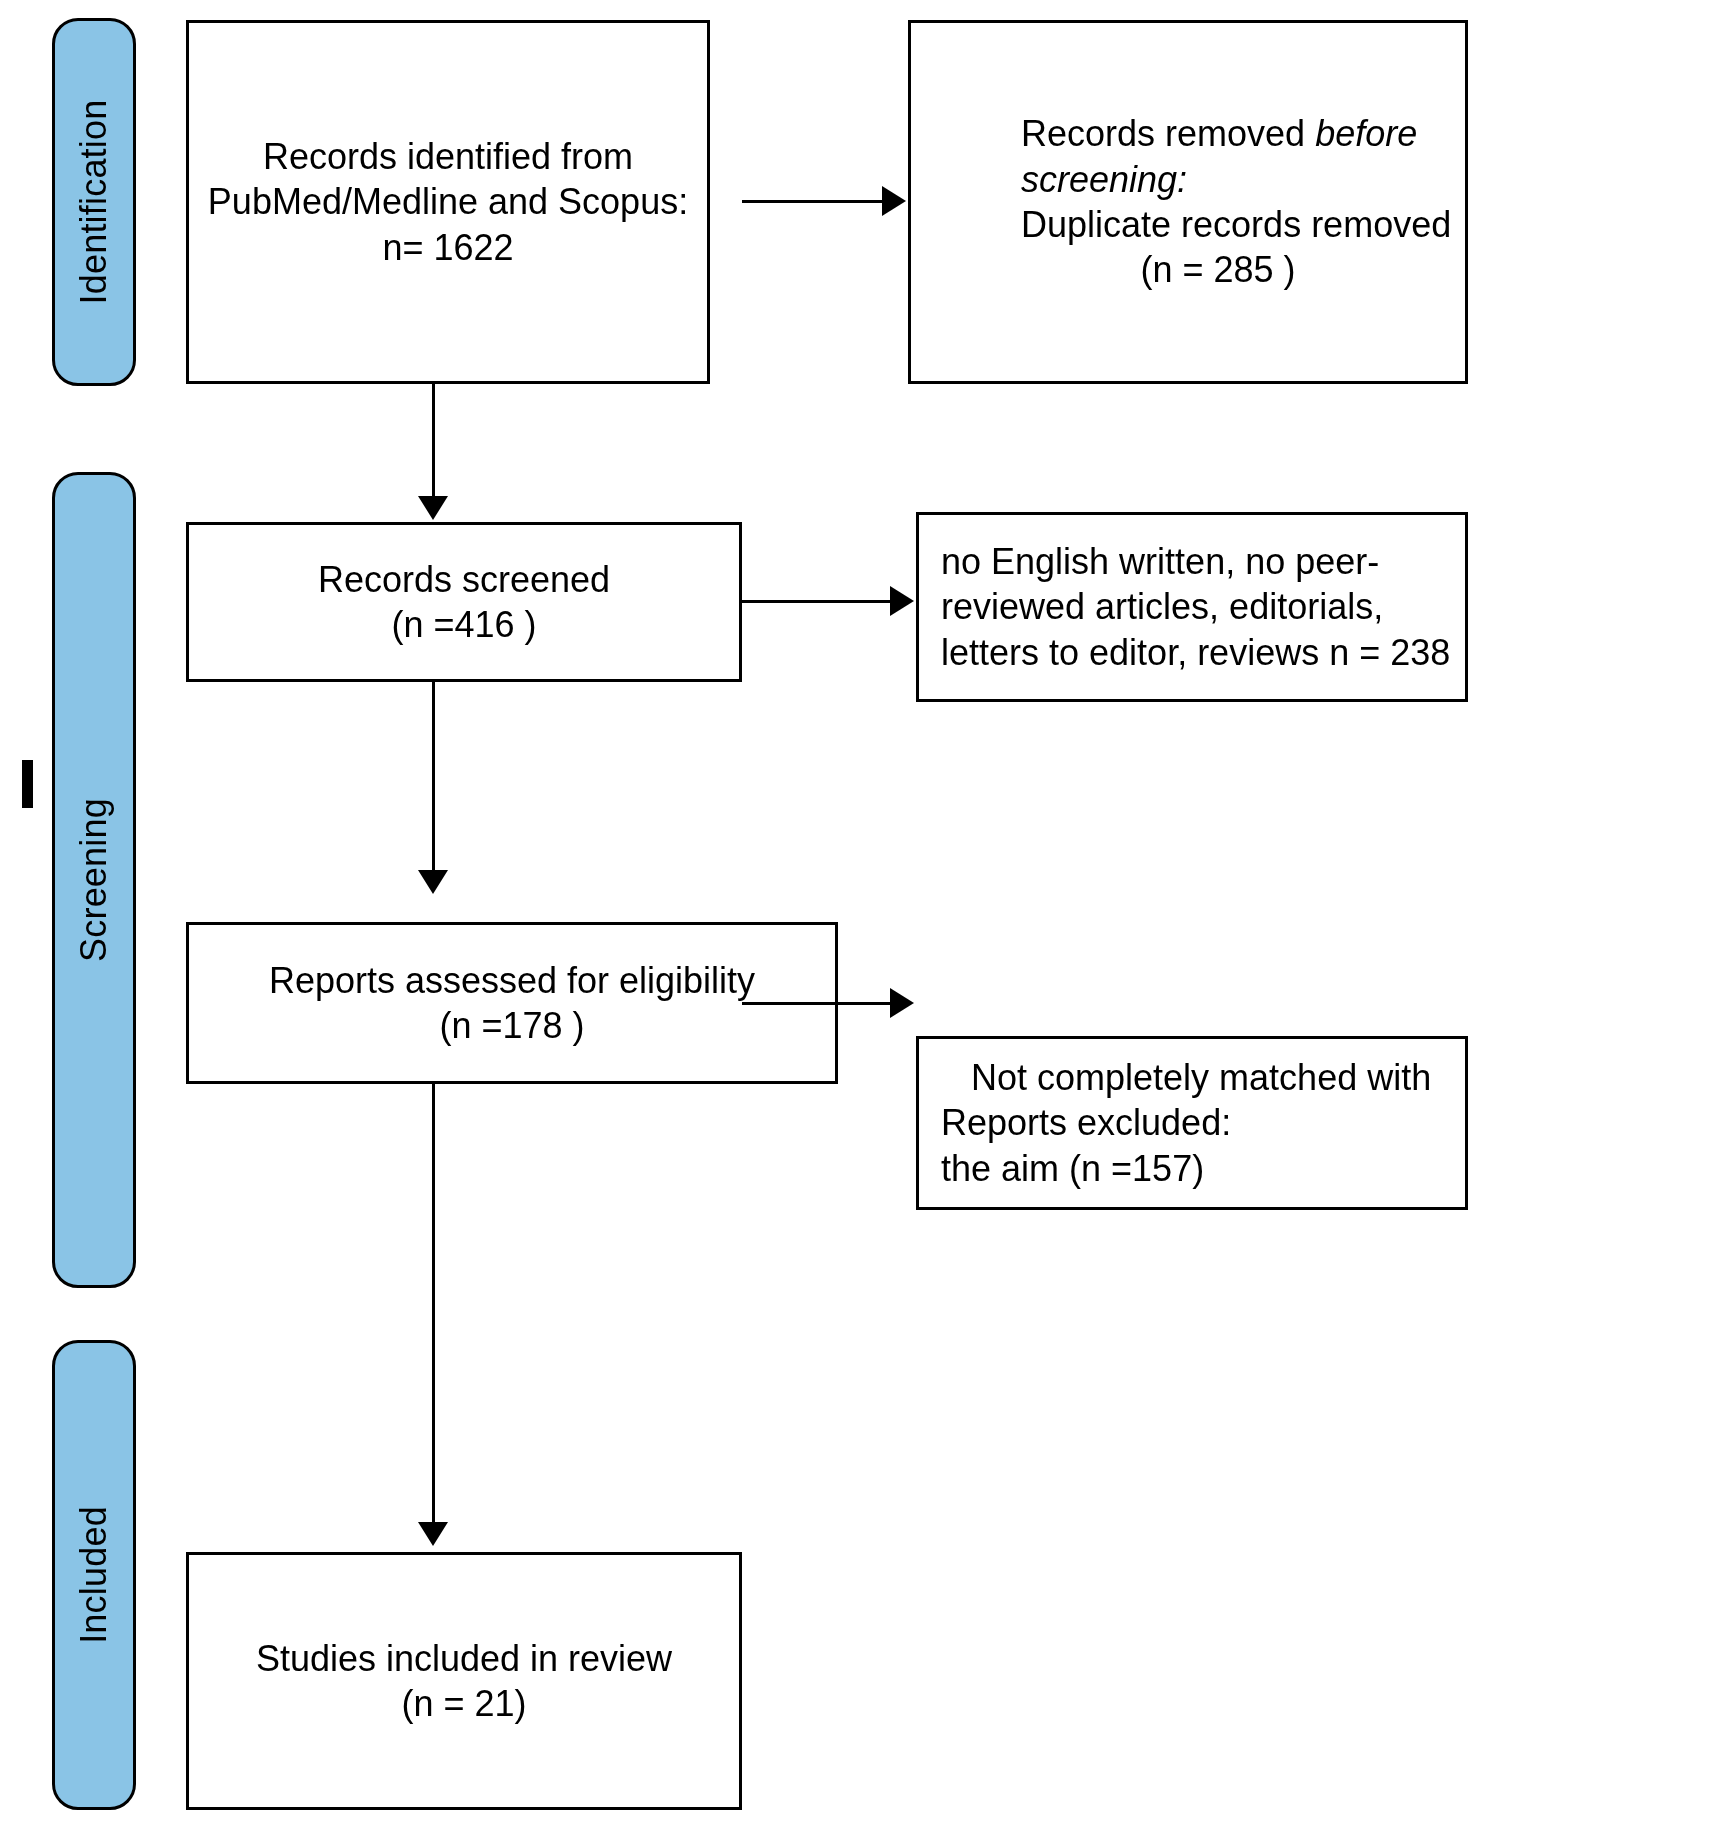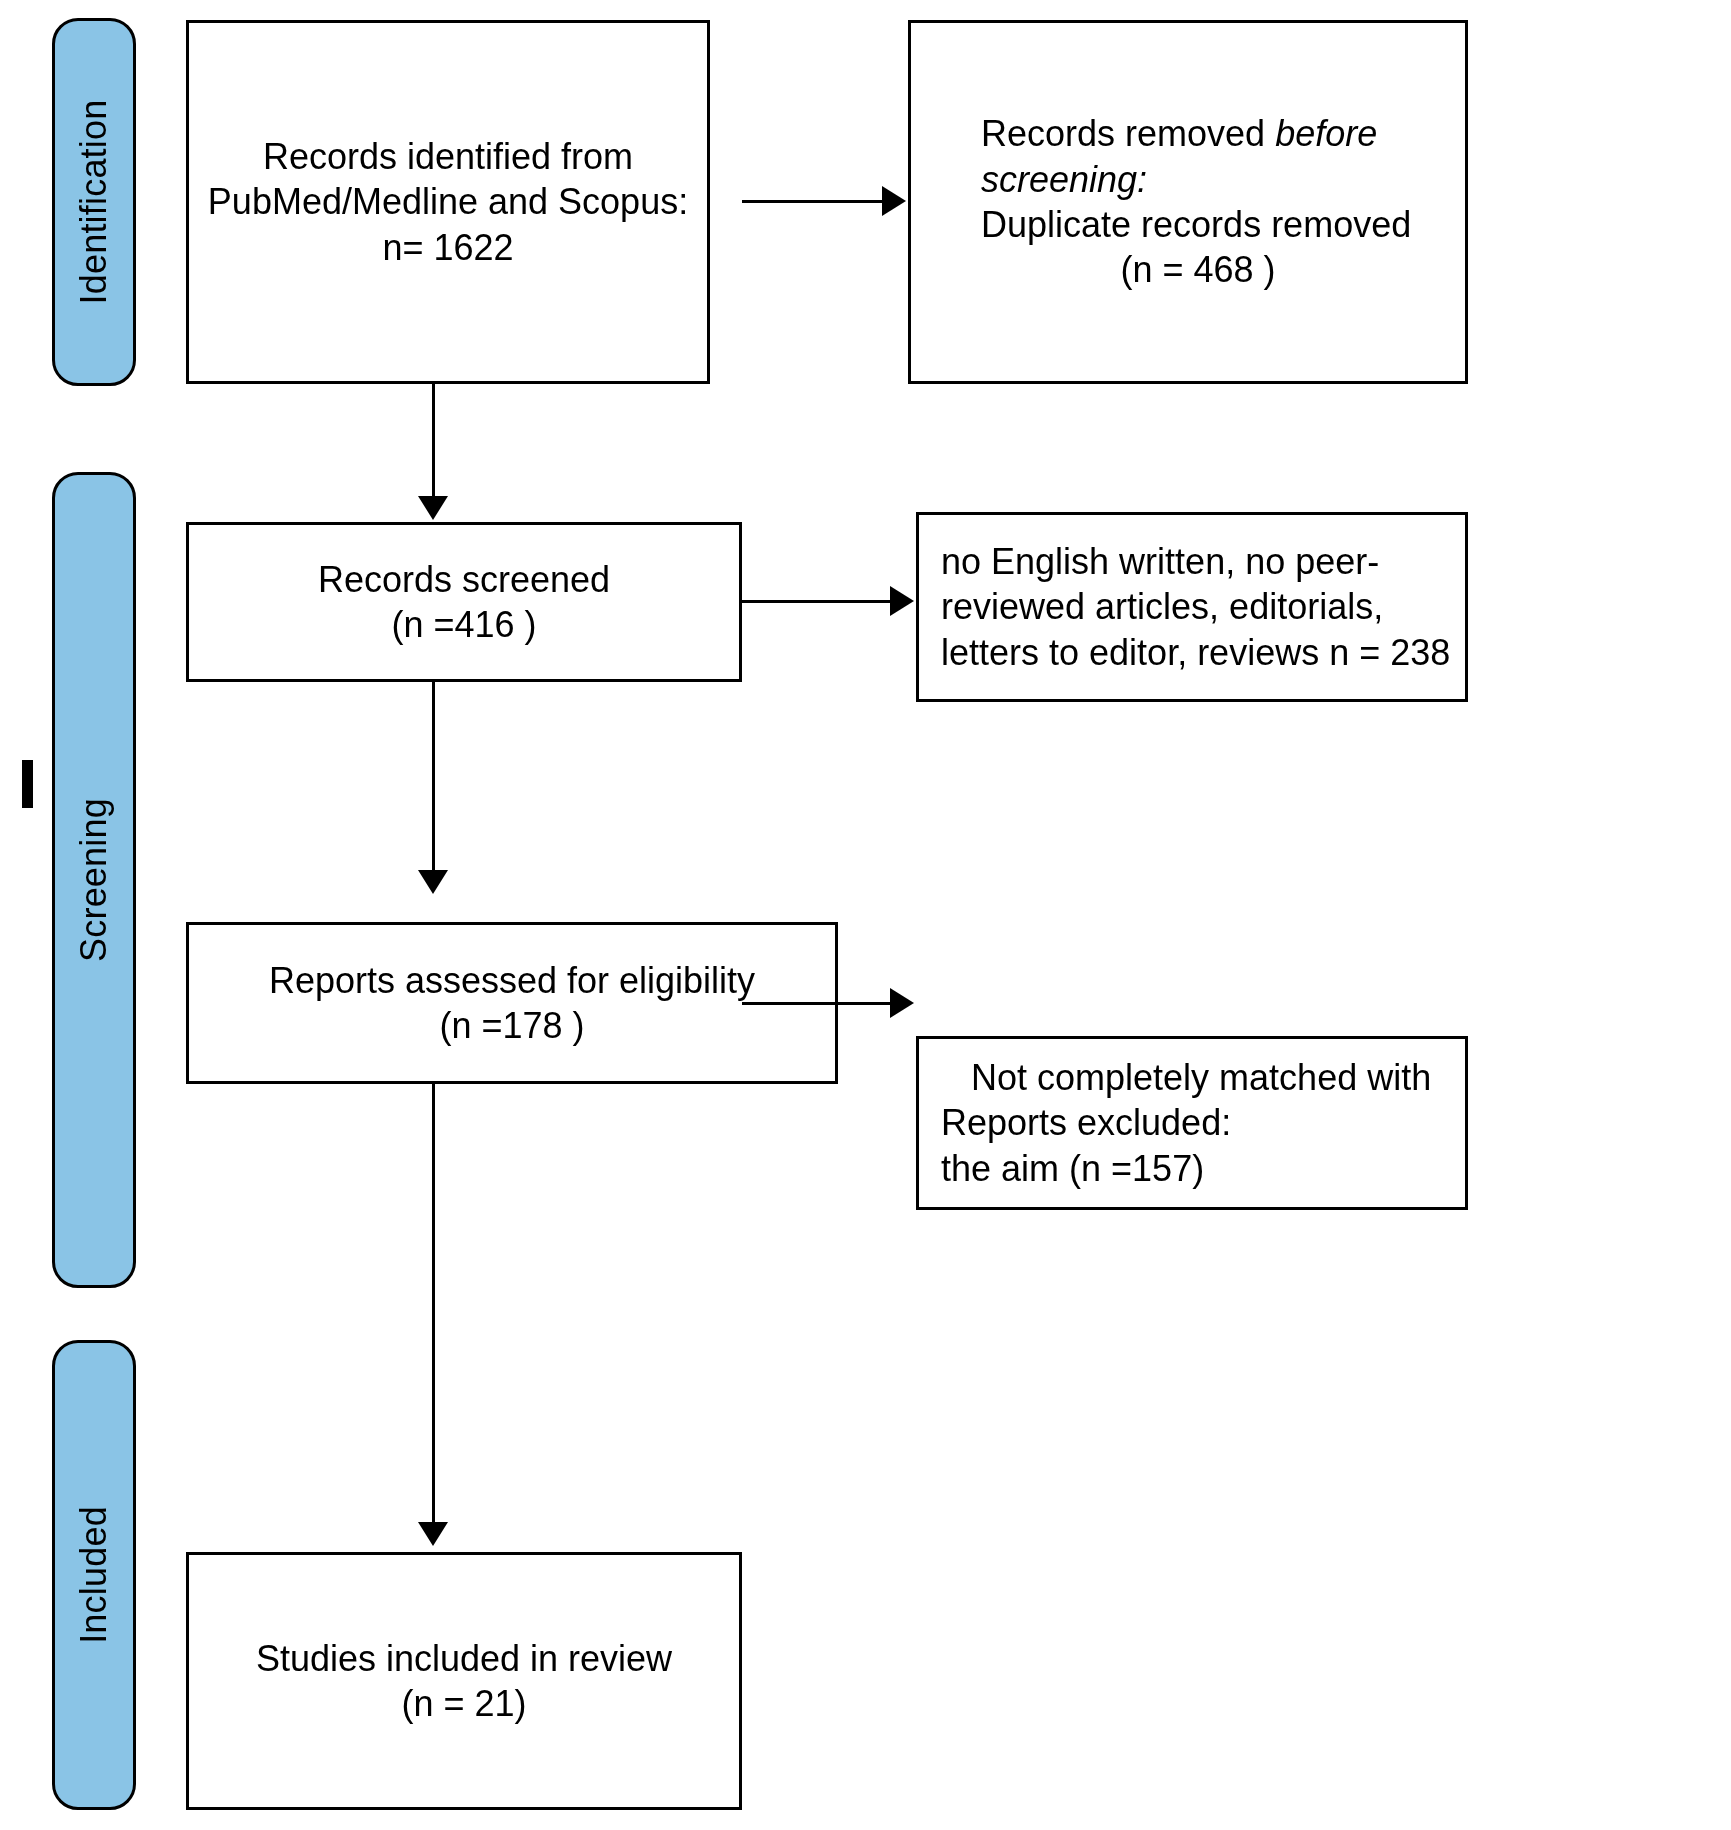--- a/index.html
+++ b/index.html
@@ -120,26 +120,26 @@
   <div class="tick-mark" style="left:22px; top:760px; width:11px; height:48px;"></div>
 
   <div class="box center" style="left:186px; top:20px; width:524px; height:364px;">
     <div class="lines">
       <div class="line">Records identified from</div>
       <div class="line">PubMed/Medline and Scopus:</div>
       <div class="line">n= 1622</div>
     </div>
   </div>
 
-  <div class="box left" style="left:908px; top:20px; width:560px; height:364px;">
+  <div class="box left" style="left:908px; top:20px; width:560px; height:364px;padding-left:40px;">
     <div class="lines" style="padding:0 50px 0 70px; text-align:left;">
       <div class="line italic" style="font-style:normal;">Records removed <span style="font-style: italic;">before</span></div>
       <div class="line italic" style="text-align: left; padding-left: 0px; font-style: italic;">screening:</div>
       <div class="line">Duplicate records removed</div>
-      <div class="line" style="text-align:center;">(n = 468 )</div>
+      <div class="line" style="text-align:center;">(n = 285 )</div>
     </div>
   </div>
 
   <div class="hline" style="left:742px; top:200px; width:142px;"></div>
   <div class="arrow-right" style="left:882px; top:186px;"></div>
 
   <div class="vline" style="left:432px; top:384px; height:114px;"></div>
   <div class="arrow-down" style="left:418px; top:496px;"></div>
 
   <div class="box center" style="left:186px; top:522px; width:556px; height:160px;">

